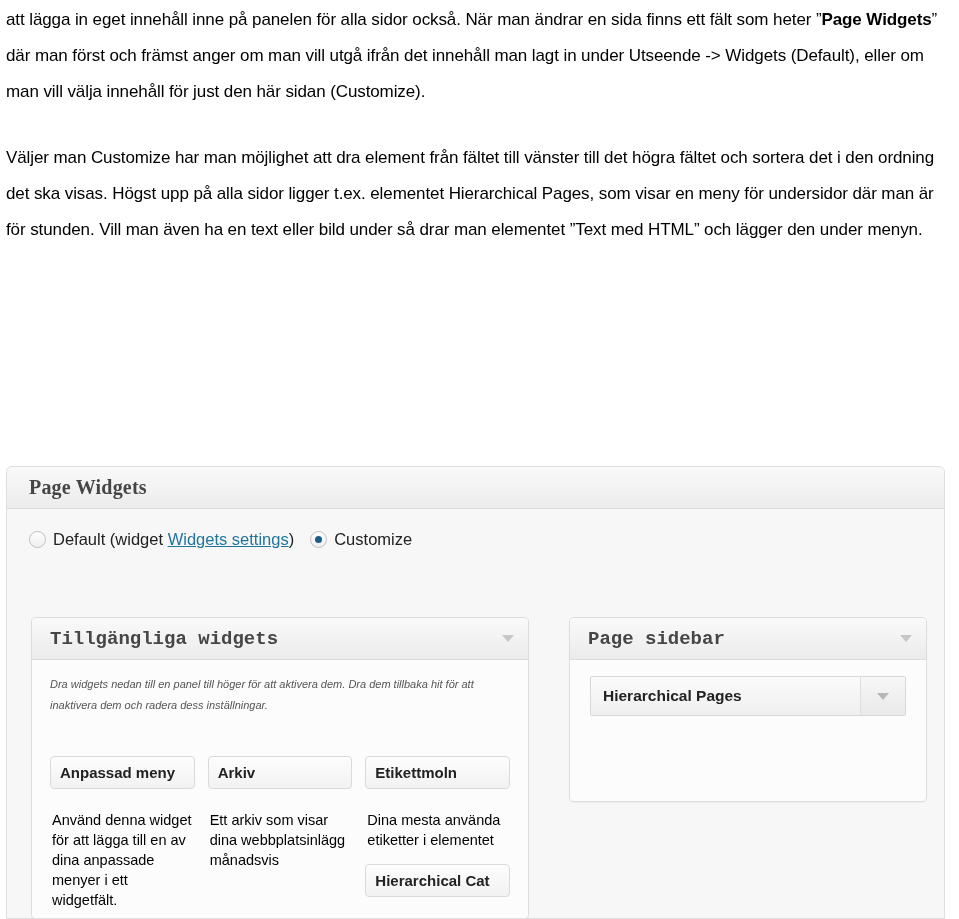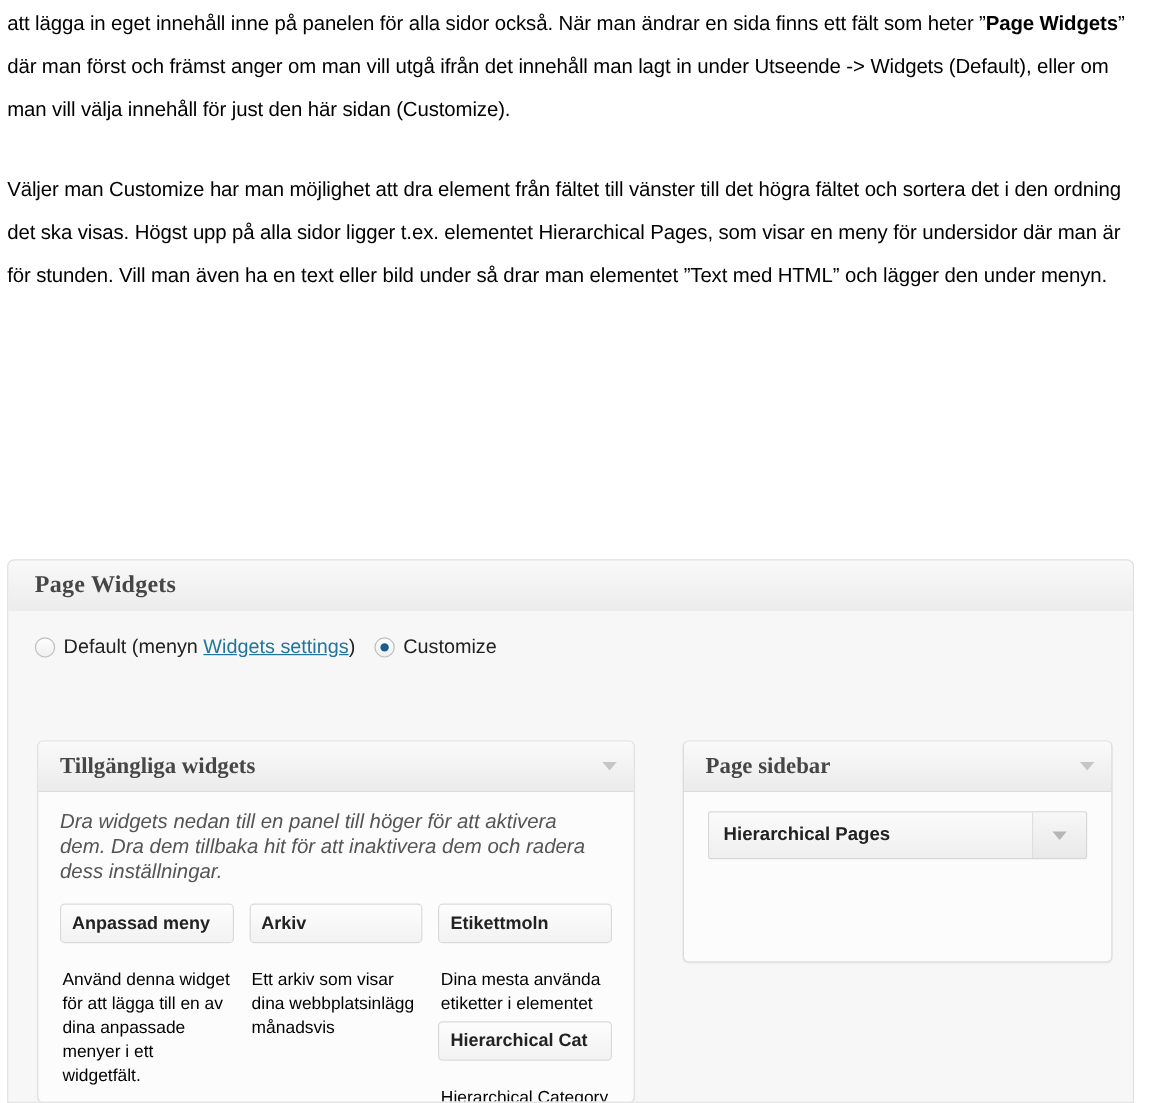--- a/index.html
+++ b/index.html
@@ -147,41 +147,41 @@
     height: 42px;
     background: linear-gradient(to bottom, #fafafa 0%, #ebebeb 100%);
     border-bottom: 1px solid #dcdcdc;
     display: flex;
     align-items: center;
     justify-content: space-between;
     padding: 0 14px 0 18px;
     box-sizing: border-box;
   }
   .panel-head-title {
-    font-family: Liberation Serif, serif;
+    font-family: Liberation Mono, monospace;
     font-size: 19px;
     font-weight: bold;
     color: #464646;
   }
   .chev {
     width: 0;
     height: 0;
     border-left: 6px solid transparent;
     border-right: 6px solid transparent;
     border-top: 7px solid #c6c6c6;
   }
   .panel-body {
     padding: 14px 18px 0 18px;
     background: #fcfcfc;
     height: calc(100% - 42px);
     box-sizing: border-box;
     position: relative;
   }
   .panel-desc {
-    font-size: 17px;
+    font-size: 11px;
     line-height: 21px;
     font-style: italic;
     color: #555;
     margin: 0 0 16px 0;
     max-width: 440px;
   }
 
   
   .wgrid {
     display: flex;
@@ -199,29 +199,30 @@
     height: 33px;
     display: flex;
     align-items: center;
     padding: 0 9px;
     box-sizing: border-box;
     font-size: 15px;
     font-weight: bold;
     color: #222;
     overflow: hidden;
     white-space: nowrap;
+    margin-top: 24px;
   }
   .wdesc {
     font-size: 14.5px;
     line-height: 20px;
     color: #000000;
     margin-top: 21px;
     padding-left: 2px;
   }
-  .wtile.second { margin-top: 4px; }
+  .wtile.second { margin-top: 14px; }
 
   
   .swidget {
     position: absolute;
     left: 20px;
     top: 16px;
     width: 316px;
     height: 40px;
     background: linear-gradient(to bottom, #fbfbfb, #efefef);
     border: 1px solid #d8d8d8;
@@ -266,21 +267,21 @@
 
     <div class="metabox-header">
       <span class="metabox-title">Page Widgets</span>
     </div>
 
     <div class="metabox-body">
 
       <div class="radio-row">
         <div class="radio-opt">
           <span class="radio"></span>
-          <span class="radio-label"><span>Default (menyn </span><a href="#" class="link">Widgets settings</a><span>)</span></span>
+          <span class="radio-label"><span>Default (widget </span><a href="#" class="link">Widgets settings</a><span>)</span></span>
         </div>
         <div class="radio-opt">
           <span class="radio checked"></span>
           <span class="radio-label">Customize</span>
         </div>
       </div>
 
       <div class="panel panel-left">
         <div class="panel-head">
           <span class="panel-head-title">Tillgängliga widgets</span>

